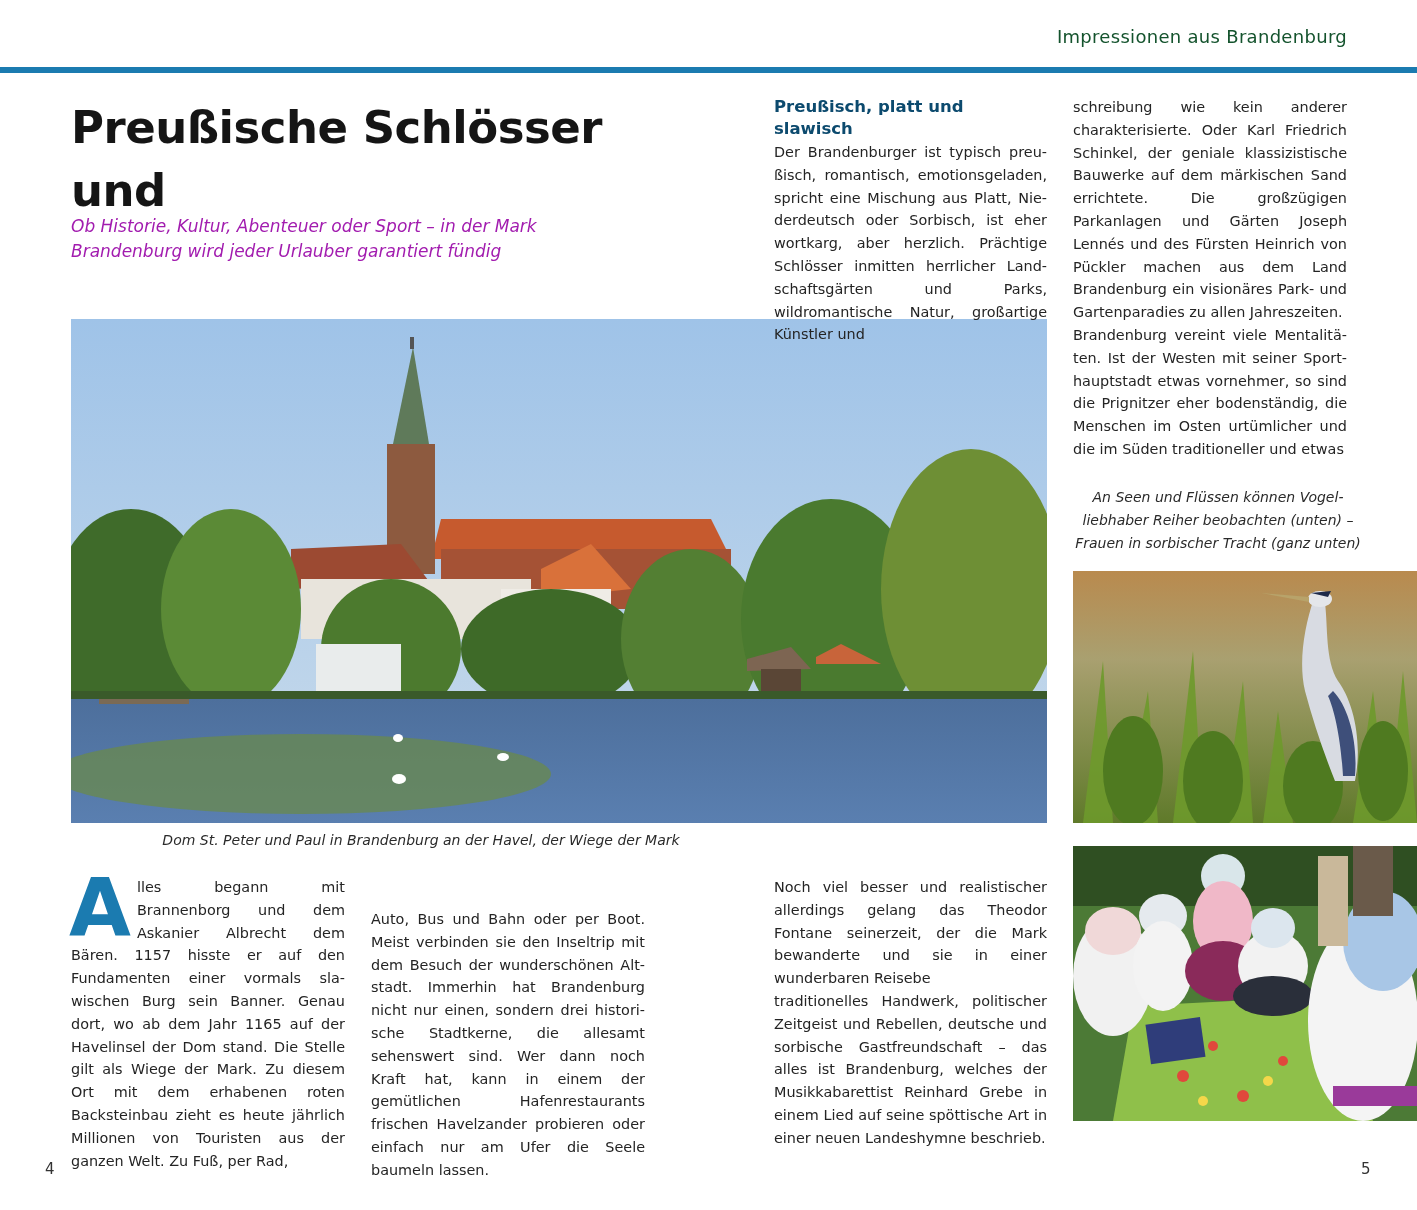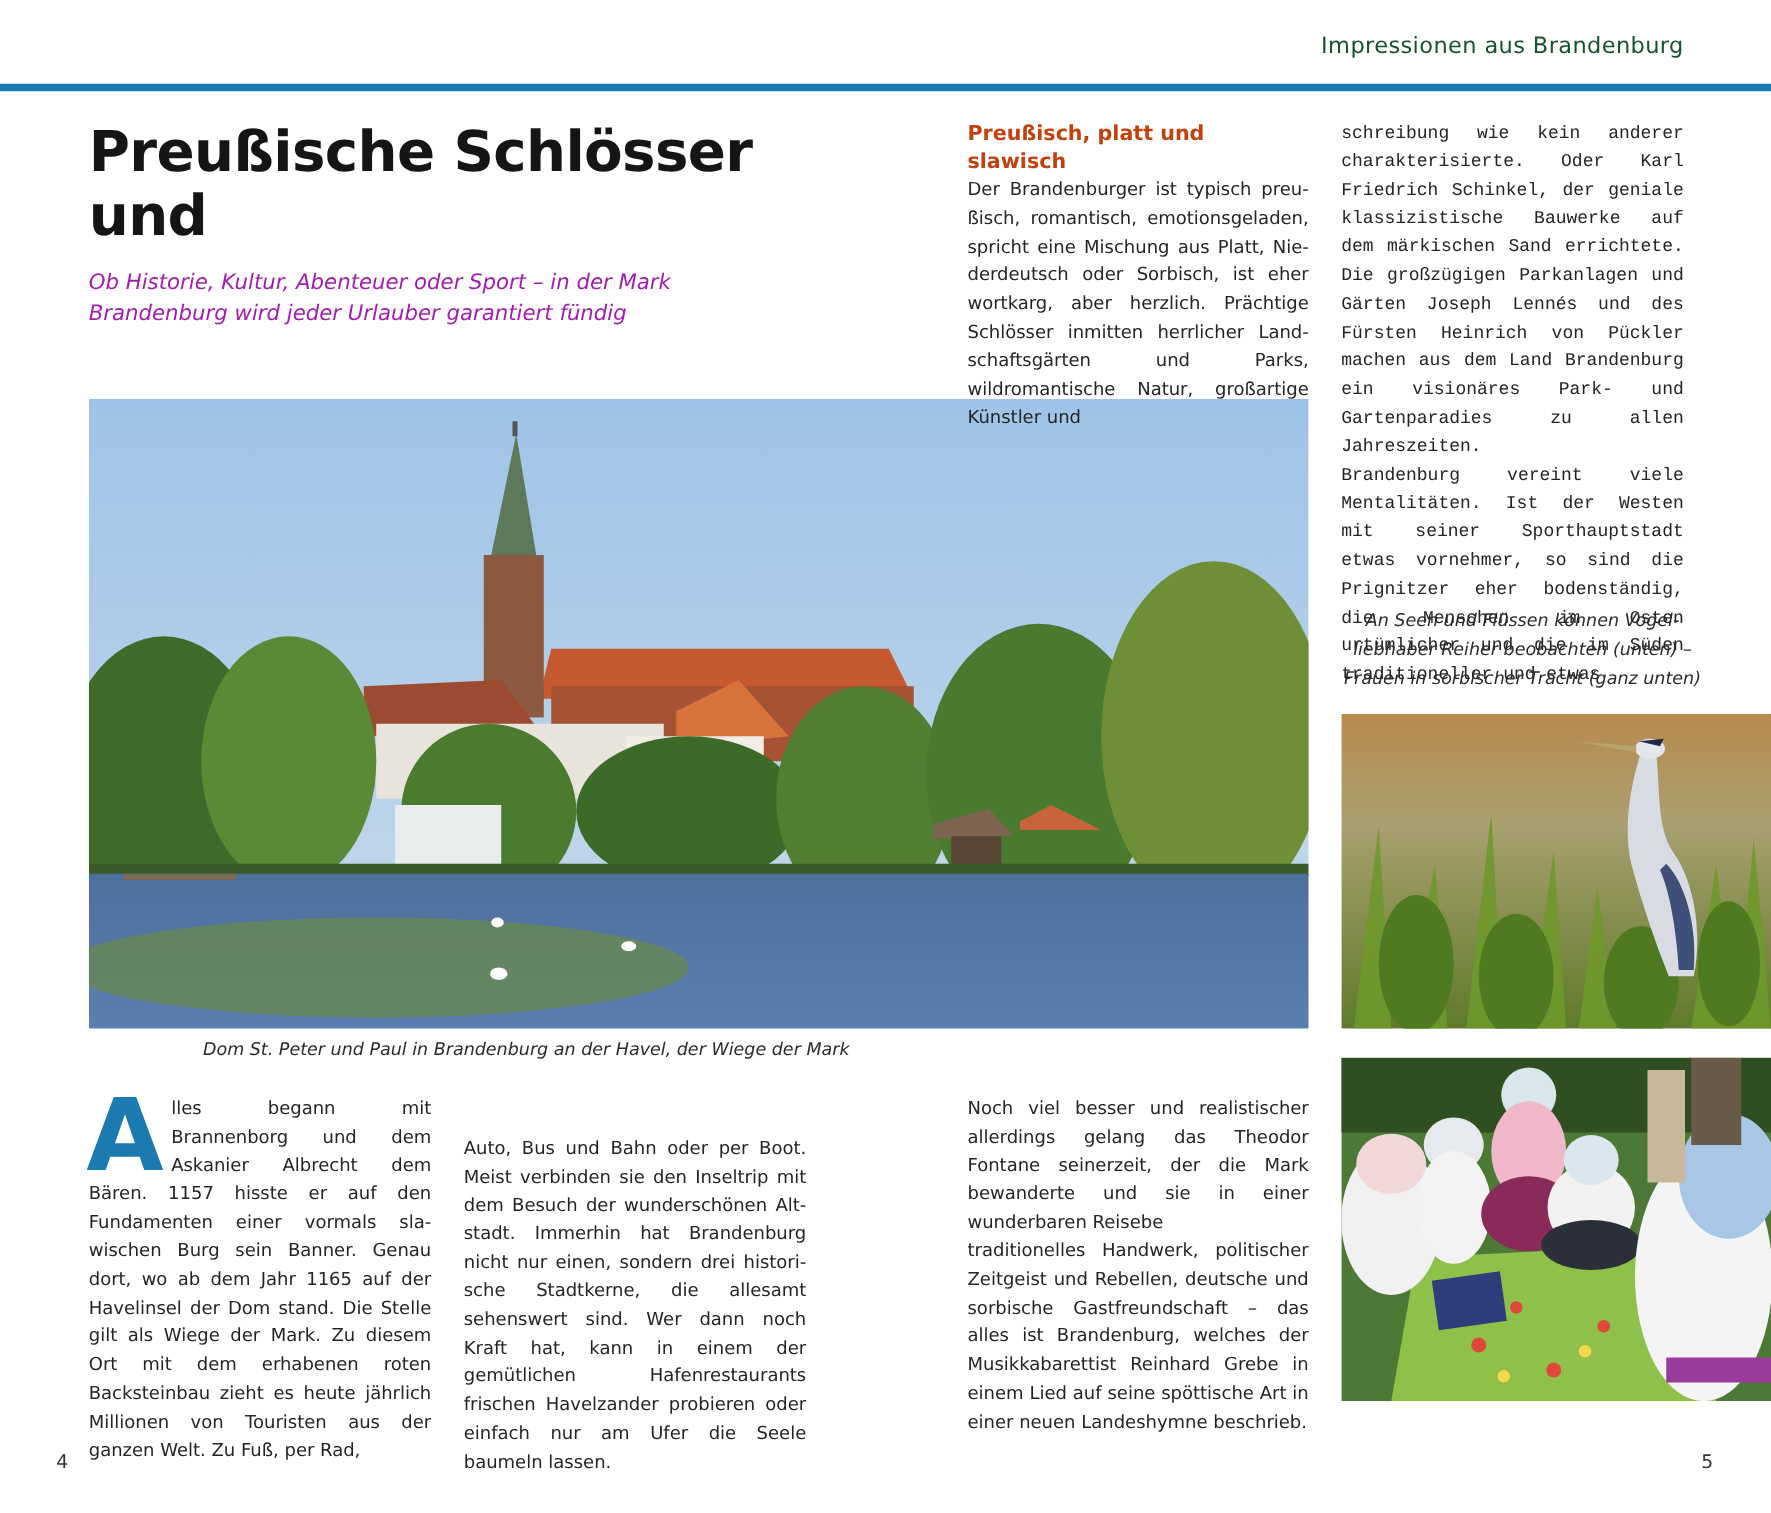--- a/index.html
+++ b/index.html
@@ -12,43 +12,43 @@
     color: #14532d;
   }
   .rule {
     position: absolute; left: 0; top: 67px; width: 1417px; height: 6px;
     background: #1b7bb0;
   }
 
   .headline {
     position: absolute; left: 71px; top: 96px; width: 640px;
     font-family: "DejaVu Sans", sans-serif; font-weight: bold;
-    font-size: 45px; line-height: 51px; letter-spacing: -0.5px; color: #151515;
+    font-size: 45px; line-height: 63px; letter-spacing: -0.5px; color: #151515;
   }
   .subline {
     position: absolute; left: 71px; top: 214px; width: 520px;
     font-family: "DejaVu Sans", sans-serif; font-style: italic;
     font-size: 17px; line-height: 25px; color: #a21caf;
   }
 
   .body-text {
     font-family: "DejaVu Sans", sans-serif; font-size: 14.4px; line-height: 22.8px;
     text-align: justify; color: #242424;
     hyphens: manual;
   }
 
   .col-a { position: absolute; left: 71px; top: 876px; width: 274px; }
   .col-b { position: absolute; left: 371px; top: 876px; width: 274px; margin-top: 32px; }
   .col-c-top { position: absolute; left: 774px; top: 96px; width: 273px; }
   .col-c-bot { position: absolute; left: 774px; top: 876px; width: 273px; }
-  .col-d { position: absolute; left: 1073px; top: 96px; width: 274px; font-family: Liberation Mono, monospace; }
+  .col-d { position: absolute; left: 1073px; top: 96px; width: 274px; }
 
   .sub-heading {
     font-family: "DejaVu Sans", sans-serif; font-weight: bold; font-size: 16.5px;
-    line-height: 22px; color: #c2410c; margin-bottom: 1px;
+    line-height: 22px; color: #0c4a6e; margin-bottom: 1px;
   }
 
   .dropcap {
     float: left; font-family: "DejaVu Sans", sans-serif; font-weight: bold;
     font-size: 80px; line-height: 62px; color: #1b7bb0; margin: 2px 6px 0 -2px;
     height: 66px;
   }
 
   .caption {
     font-family: "DejaVu Sans", sans-serif; font-style: italic; font-size: 14px;

